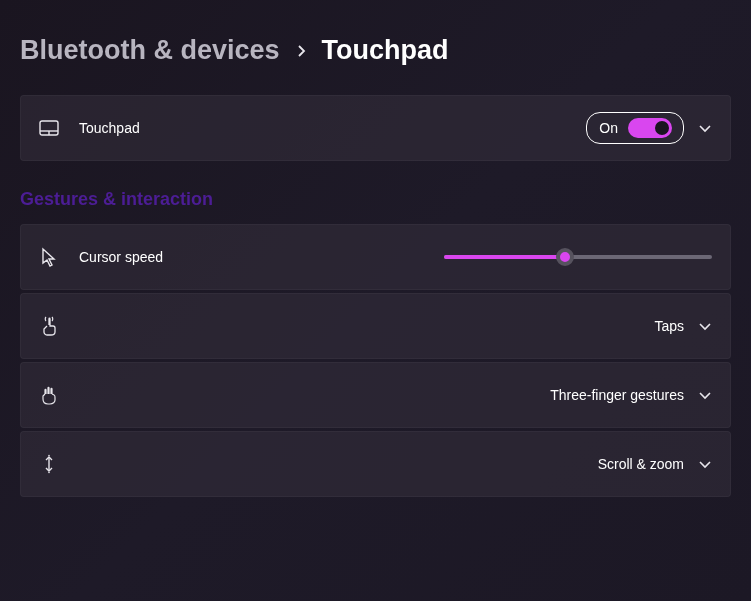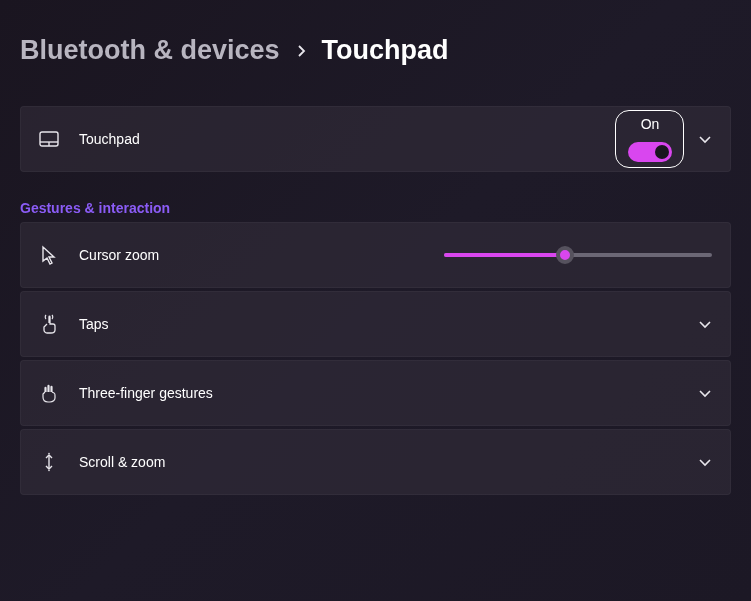--- a/index.html
+++ b/index.html
@@ -16,21 +16,21 @@
       padding: 0;
       overflow: hidden;
     }
     .content {
       padding: 35px 20px 20px 20px;
     }
     .breadcrumb {
       display: flex;
       align-items: center;
       gap: 16px;
-      margin-bottom: 40px;
+      margin-bottom: 29px;
     }
     .breadcrumb-parent {
       font-size: 27px;
       font-weight: 600;
       color: #b8b5c0;
       cursor: pointer;
     }
     .breadcrumb-chevron {
       color: #b8b5c0;
       font-size: 14px;
@@ -60,24 +60,24 @@
       align-items: center;
       justify-content: center;
       flex-shrink: 0;
     }
     .card-label {
       font-size: 14px;
       color: #ffffff;
       flex: 1;
     }
     .section-title {
-      font-size: 14px;
+      font-size: 18px;
       font-weight: 600;
-      color: #8b5cf6;
-      margin: 28px 0 6px 0;
+      color: #4c1d95;
+      margin: 28px 0 14px 0;
     }
     .toggle-area {
       display: flex;
       align-items: center;
       gap: 10px;
     }
     .toggle-label {
       font-size: 14px;
       color: #ffffff;
     }
@@ -98,21 +98,20 @@
       top: 3px;
       right: 3px;
     }
     .toggle-border {
       border: 1px solid #ffffff;
       border-radius: 14px;
       padding: 5px 11px 5px 12px;
       display: flex;
       align-items: center;
       gap: 10px;
-      flex-direction: column;
     }
     .chevron {
       margin-left: 14px;
       color: #c8c5d0;
       display: flex;
       align-items: center;
       cursor: pointer;
     }
     .slider-container {
       width: 268px;
@@ -142,20 +141,21 @@
       background: #d946ef;
       border: 4px solid #56525e;
       position: absolute;
       left: 45%;
       top: 50%;
       transform: translate(-50%, -50%);
       cursor: pointer;
     }
     .card.expandable {
       cursor: pointer;
+      text-align: right;
     }
     svg {
       stroke: #e8e6ec;
       fill: none;
     }
   </style>
 </head>
 <body>
 
 <div class="content">
@@ -194,21 +194,21 @@
   </div>
 
   <div class="section-title">Gestures &amp; interaction</div>
 
   <div class="card">
     <span class="card-icon">
       <svg width="18" height="20" viewBox="0 0 18 20">
           <path d="M3 2 L3 16 L7 13 L10 19 L12 18 L9 12 L14 12 Z" stroke-width="1.4"></path>
         </svg>
     </span>
-    <span class="card-label">Cursor zoom</span>
+    <span class="card-label">Cursor speed</span>
     <div class="slider-container">
       <div class="slider-track">
         <div class="slider-fill"></div>
       </div>
       <div class="slider-thumb"></div>
     </div>
   </div>
 
   <div class="card expandable">
     <span class="card-icon">

